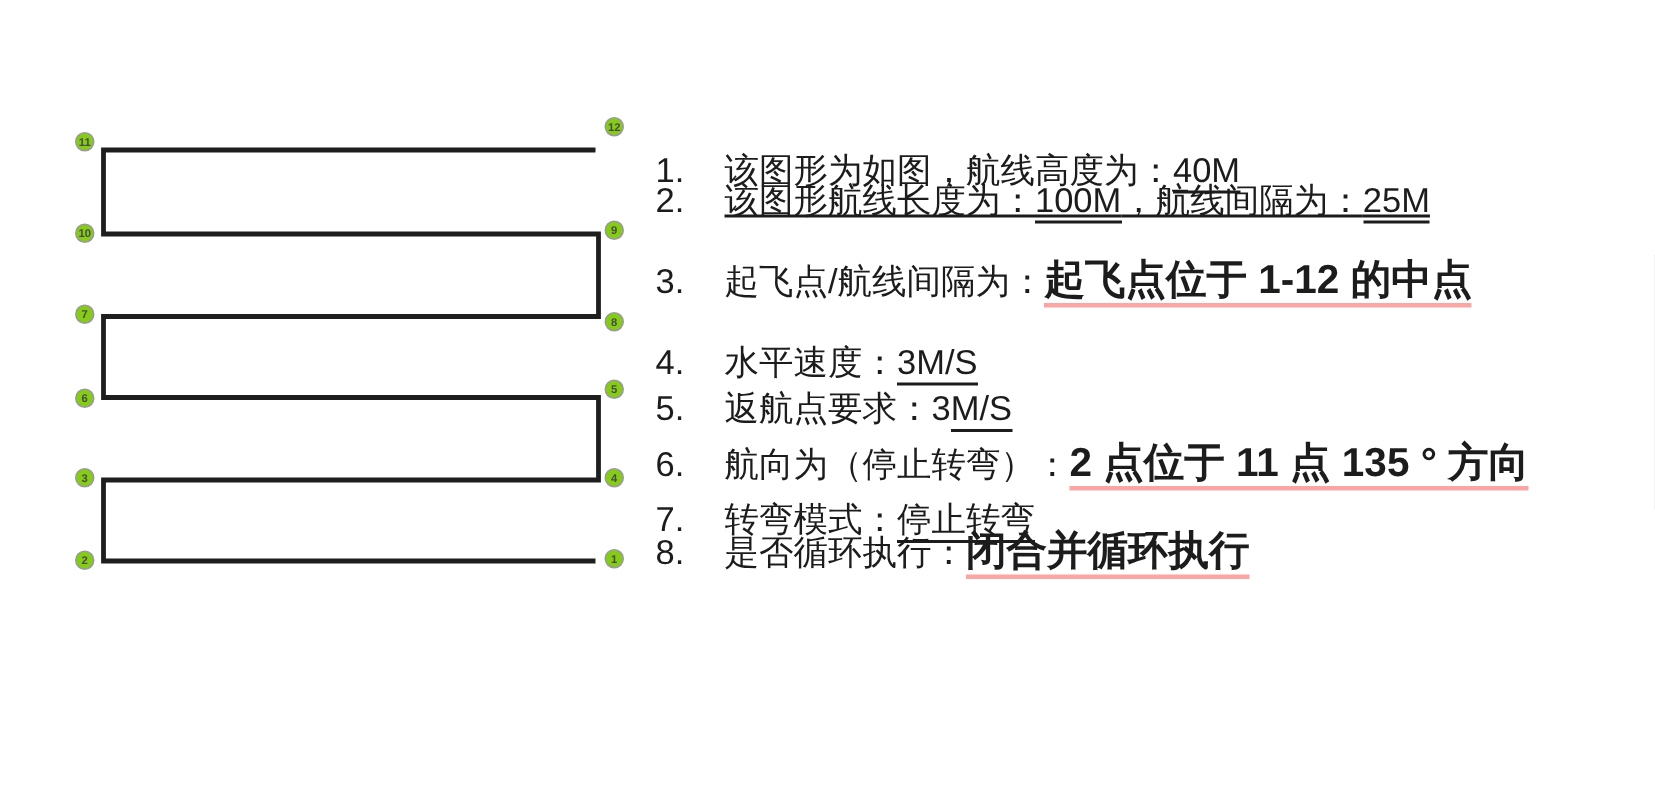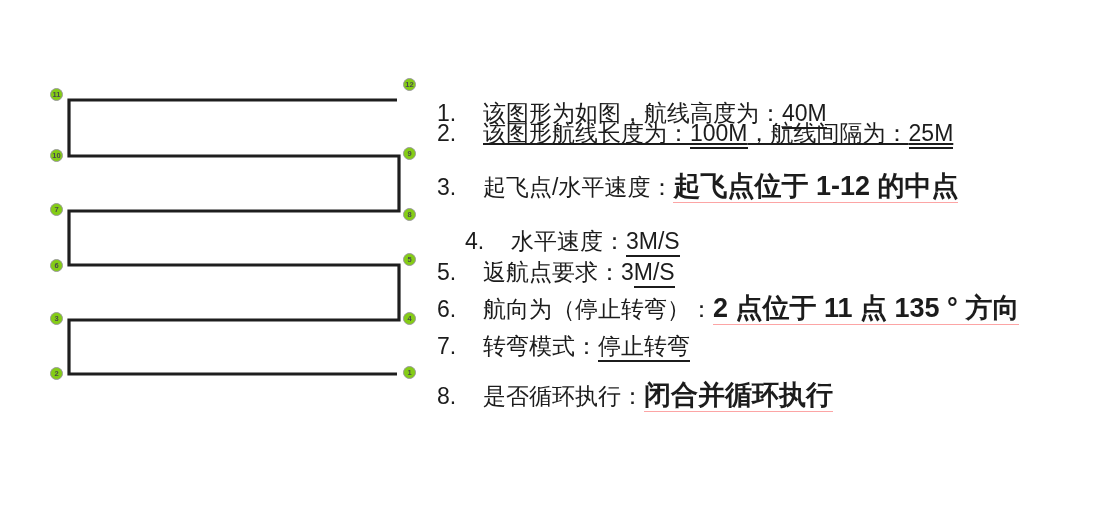--- a/index.html
+++ b/index.html
@@ -35,21 +35,21 @@
   }
   .num{display:inline-block;width:46px;}
   .seg{color:#1c1c1c;}
   .u{
     border-bottom:2px solid #1c1c1c;
     padding-bottom:1px;
   }
   .bu{
     font-weight:bold;
     font-size:27px;
-    border-bottom:1px solid #fca5a5;
+    border-bottom:3px solid #fca5a5;
     padding-bottom:1px;
   }
 </style>
 </head>
 <body>
 
 <div class="canvas">
 
   <svg class="route-svg" width="1103" height="530" viewBox="0 0 1103 530">
     <path d="M397,374 H69 V320 H399 V265 H69 V211 H399 V156 H69 V100 H397" fill="none" stroke="#1e1e1e" stroke-width="3.2" stroke-linejoin="miter"></path>
@@ -70,37 +70,37 @@
 
   <div class="li" style="top:100px;">
     <span class="num">1.</span><span class="seg">该图形为如图，航线高度为：</span><span class="seg u">40M</span>
   </div>
 
   <div class="li" style="top:120px;text-decoration:underline;">
     <span class="num">2.</span><span class="seg">该图形航线长度为：</span><span class="seg u">100M</span><span class="seg">，航线间隔为：</span><span class="seg u">25M</span>
   </div>
 
   <div class="li" style="top:171px;">
-    <span class="num">3.</span><span class="seg">起飞点/水平速度：</span><span class="seg bu">起飞点位于 1-12 的中点</span>
+    <span class="num">3.</span><span class="seg">起飞点/航线间隔为：</span><span class="seg bu">起飞点位于 1-12 的中点</span>
   </div>
 
-  <div class="li" style="top:228px;margin-left:28px;">
+  <div class="li" style="top:228px;">
     <span class="num">4.</span><span class="seg">水平速度：</span><span class="seg u">3M/S</span>
   </div>
 
   <div class="li" style="top:259px;">
     <span class="num">5.</span><span class="seg">返航点要求：</span><span class="seg">3</span><span class="seg u">M/S</span>
   </div>
 
   <div class="li" style="top:293px;">
     <span class="num">6.</span><span class="seg">航向为（停止转弯）：</span><span class="seg bu">2 点位于 11 点 135 ° 方向</span>
   </div>
 
   <div class="li" style="top:333px;">
     <span class="num">7.</span><span class="seg">转弯模式：</span><span class="seg u">停止转弯</span>
   </div>
 
-  <div class="li" style="top:380px;">
+  <div class="li" style="top:352px;">
     <span class="num">8.</span><span class="seg">是否循环执行：</span><span class="seg bu">闭合并循环执行</span>
   </div>
 
 
 </div>
 
 </body></html>

